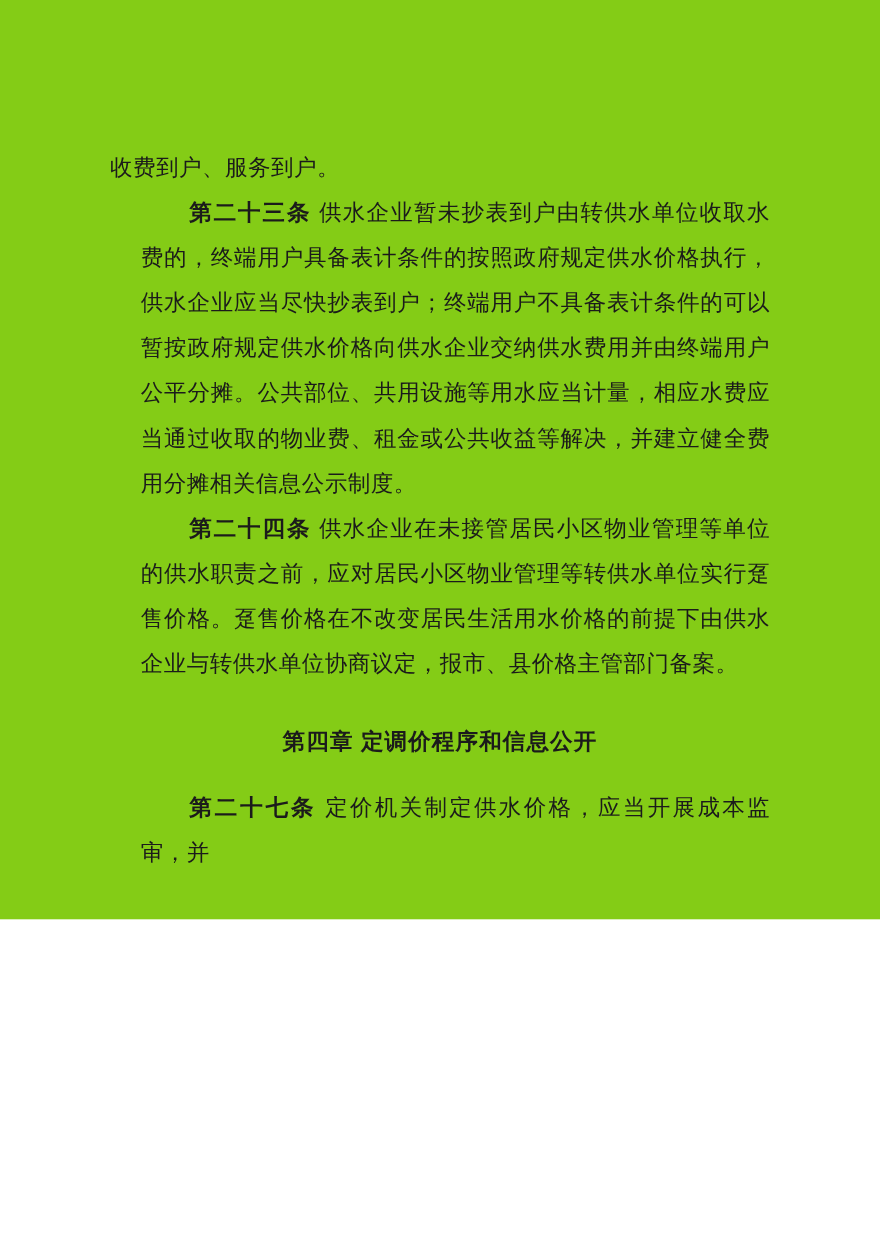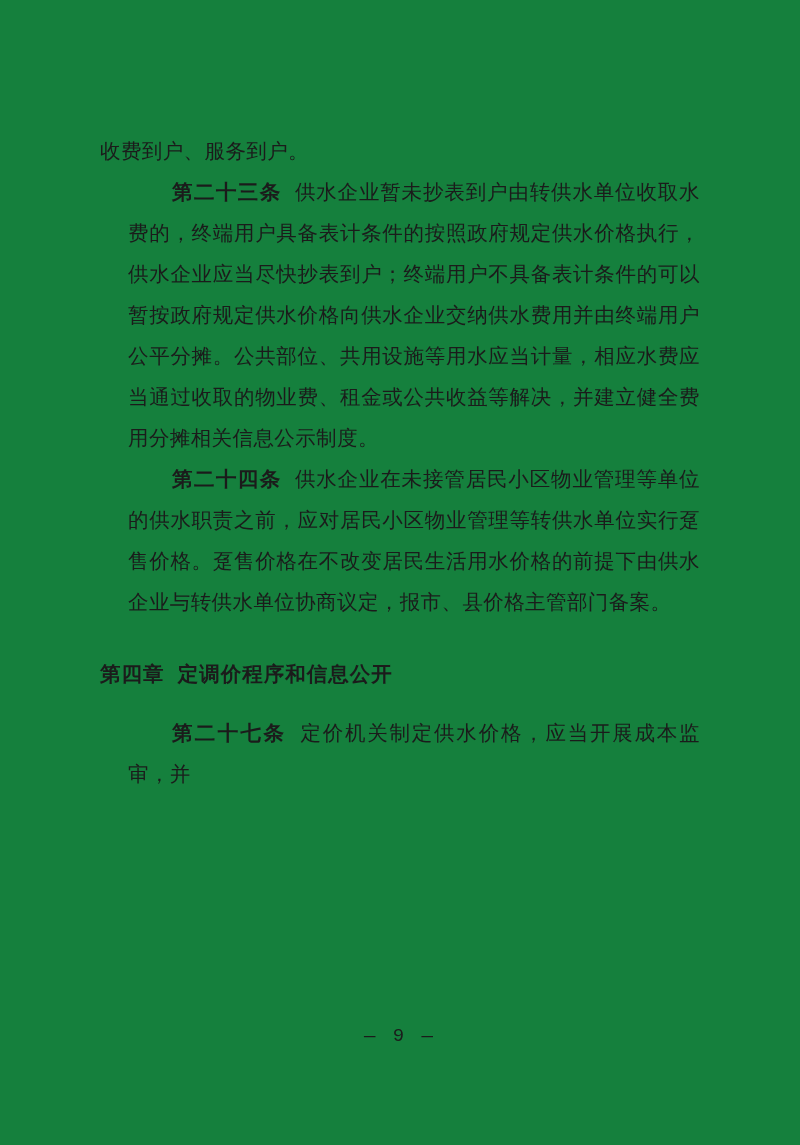--- a/index.html
+++ b/index.html
@@ -3,24 +3,24 @@
 <meta charset="utf-8">
 <style>
   html, body {
     margin: 0;
     padding: 0;
     background: #ffffff;
   }
   .page {
     position: relative;
     width: 800px;
-    height: 1145px;
-    background: #15803d;
+    height: 836px;
+    background: #84cc16;
     box-sizing: border-box;
-    font-family: Liberation Mono, monospace;
+    font-family: Liberation Sans, sans-serif;
     color: #1b1b1b;
     overflow: hidden;
   }
   .content {
     position: absolute;
     left: 100px;
     top: 132px;
     width: 600px;
   }
   .para {
@@ -34,20 +34,21 @@
   .para.indent {
     text-indent: 44px;
     margin-left: 28px;
   }
   .article-label {
     font-weight: bold;
     letter-spacing: 1px;
   }
   .chapter {
     margin: 0;
+    text-align: center;
     font-size: 20.5px;
     font-weight: bold;
     letter-spacing: 1px;
     padding-top: 36px;
     padding-bottom: 26px;
   }
   .footer {
     position: absolute;
     left: 0;
     top: 1025px;

